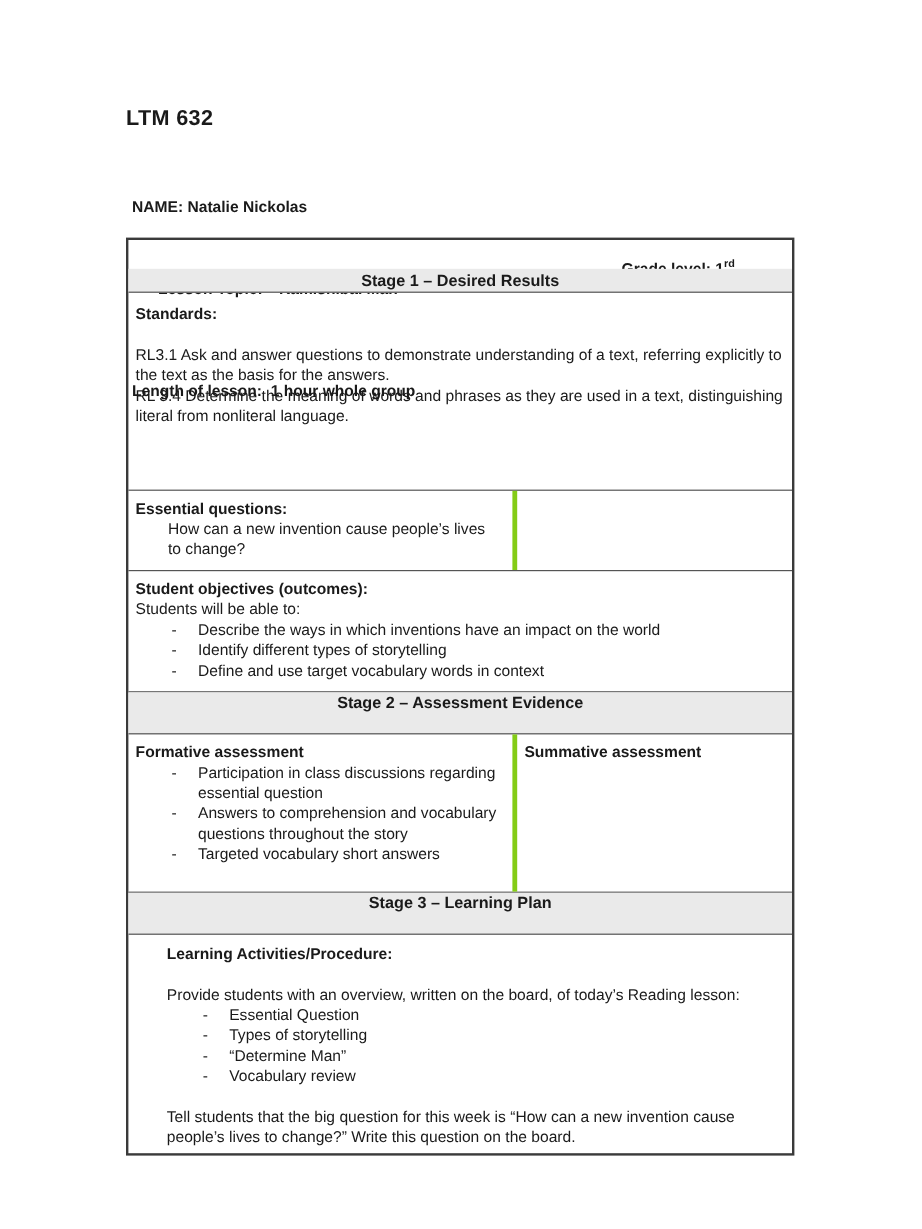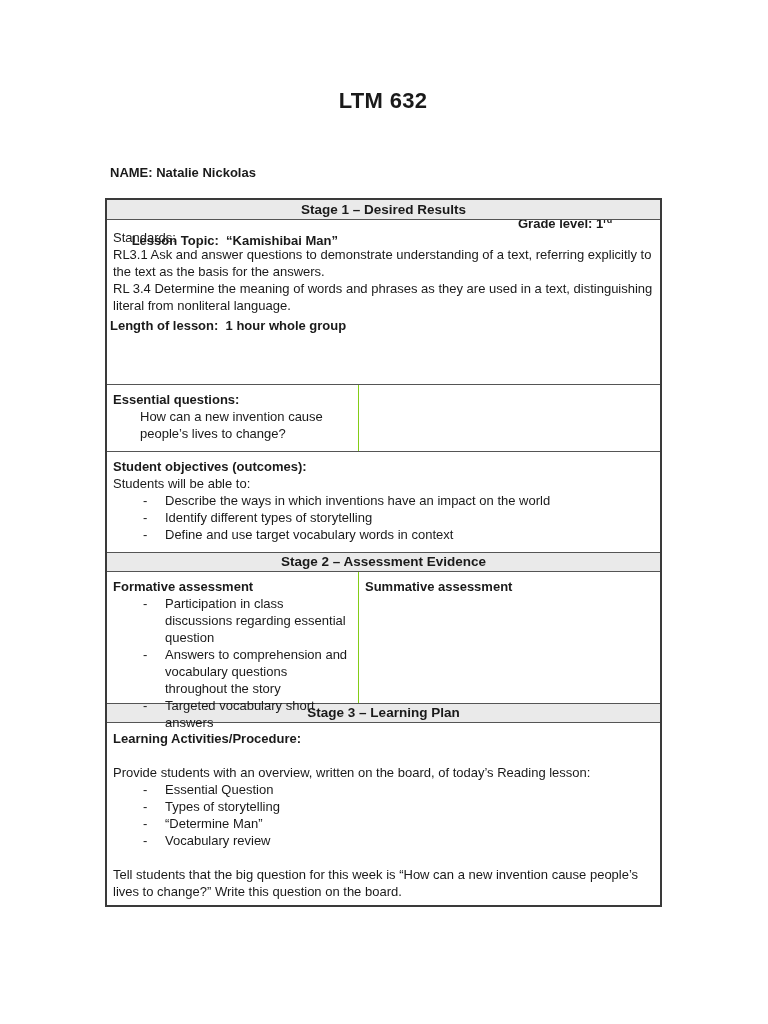--- a/index.html
+++ b/index.html
@@ -11,22 +11,21 @@
     background: #ffffff;
     font-family: "Liberation Sans", sans-serif;
     color: #1a1a1a;
     overflow: hidden;
   }
   .doc-title {
     position: absolute;
     top: 88px;
     left: 105px;
     width: 556px;
-    text-align: center;
-    font-size: 22px;
+    font-size: 18px;
     font-weight: bold;
     letter-spacing: 0.3px;
   }
   .meta {
     position: absolute;
     top: 130px;
     left: 110px;
     width: 551px;
     font-size: 13px;
     font-weight: bold;
@@ -55,51 +54,51 @@
     line-height: 17px;
   }
   .row { border-bottom: 1px solid #555555; }
   .row:last-child { border-bottom: none; }
   .stage-header {
     background: #eaeaea;
     text-align: center;
     font-weight: bold;
     font-size: 13.5px;
   }
-  .h20 { height: 20px; line-height: 19px; }
-  .h19 { height: 19px; line-height: 18px; }
+  .h20 { height: 20px; line-height: 19px; margin-top: 24px; }
+  .h19 { height: 35px; line-height: 18px; }
   .cell { padding: 6px 6px 4px 6px; }
   .standards-cell { height: 165px; padding-top: 9px; }
-  .standards-label { font-weight: normal; }
+  .standards-label { font-weight: bold; margin-bottom: 17px; }
   .std-item { white-space: pre-wrap; }
   .two-col { display: flex; }
   .two-col .left {
-    width: 252px;
-    border-right: 1px solid #84cc16;
+    width: 324px;
+    border-right: 4px solid #84cc16;
   }
   .two-col .right { flex: 1; }
   .eq-row { height: 67px; }
   .eq-label, .cell-label { font-weight: bold; }
   .eq-text {
     padding-left: 27px;
     padding-right: 8px;
   }
   .objectives-cell { height: 101px; }
   .bullet {
     display: flex;
     padding-left: 30px;
   }
   .bullet::before {
     content: "-";
     width: 22px;
     flex-shrink: 0;
   }
   .assess-row { height: 132px; }
   .assess-row .bullet { padding-right: 4px; }
-  .learning-cell { height: 182px; padding-top: 7px; }
+  .learning-cell { height: 182px; padding-top: 7px; margin-left: 26px; }
   .spacer { height: 17px; }
   .para { white-space: pre-wrap; }
 </style>
 </head>
 <body>
 
 <div class="page">
 
   <div class="doc-title">LTM 632</div>
 

